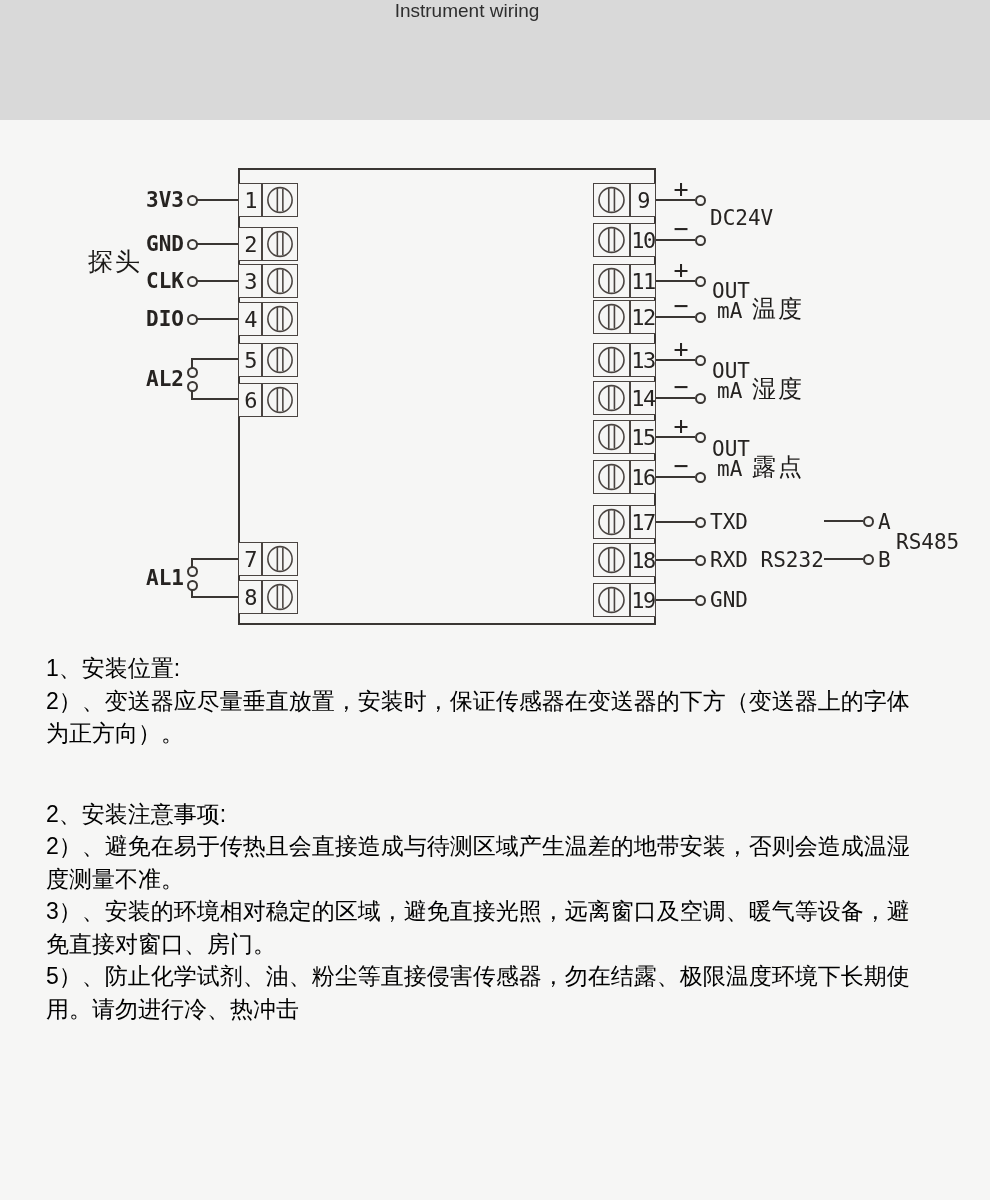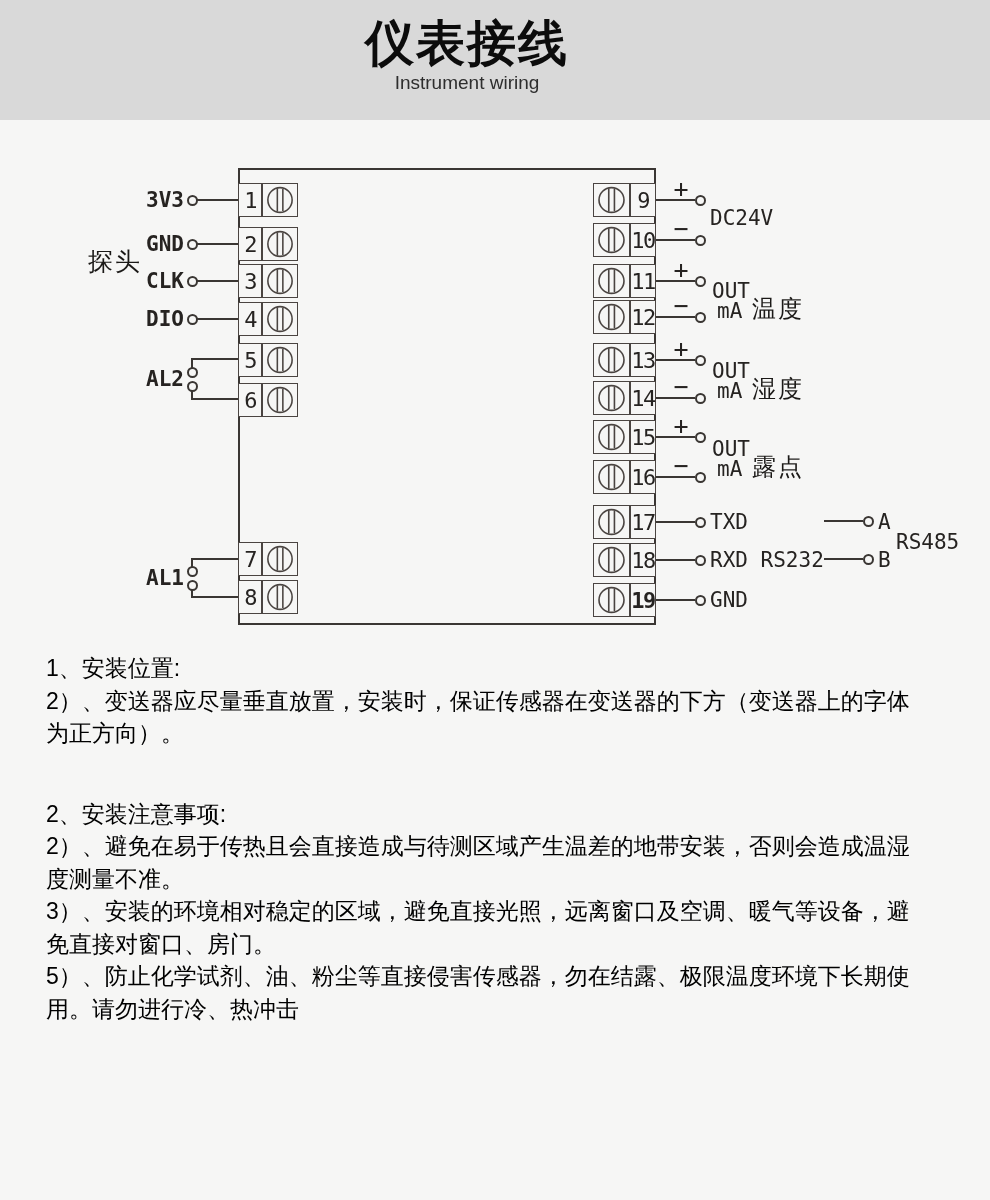--- a/index.html
+++ b/index.html
@@ -41,21 +41,20 @@
          font-size:23px;line-height:32.5px;color:#000;}
   .notes p{margin:0;}
   .sec2{margin-top:48px;}
 </style>
 </head>
 <body>
 
 <div class="page">
 
   <header class="band">
-    <h1>仪表接线</h1>
     <div class="subtitle">Instrument wiring</div>
   </header>
 
   <div class="diagram" id="diagram">
     <div class="mainbox"></div>
 
     <div class="cjk" style="left:88px;top:245px;font-size:25px;">探头</div>
 
     <div class="hline" style="left:191px;top:358px;width:47px;"></div>
     <div class="vline" style="left:191px;top:358px;height:10px;"></div>
@@ -280,21 +279,21 @@
       <div class="hline" style="left: 656px; top: 559px; width: 39px;"></div>
       <div class="ring" style="left: 694.5px; top: 554.5px;"></div>
       <div class="plabel" style="left: 710px; top: 547px;">RXD RS232</div>
       <div class="cell" style="left: 593px; top: 583px; width: 37px; height: 34px;">
         <svg viewBox="0 0 37 34" preserveAspectRatio="none">
           <circle cx="18.5" cy="17" r="13.2" fill="none" stroke="#4a4441" stroke-width="1.7"></circle>
           <line x1="15.6" y1="4.6" x2="15.6" y2="29.4" stroke="#4a4441" stroke-width="1.7"></line>
           <line x1="21.6" y1="5.2" x2="21.6" y2="28.8" stroke="#4a4441" stroke-width="1.7"></line>
         </svg>
       </div>
-      <div class="cell num" style="left: 630px; top: 583px; width: 26px; height: 34px; font-weight: bold;">19</div>
+      <div class="cell num" style="left: 630px; top: 583px; width: 26px; height: 34px;">19</div>
       <div class="hline" style="left: 656px; top: 599px; width: 39px;"></div>
       <div class="ring" style="left: 694.5px; top: 594.5px;"></div>
       <div class="plabel" style="left: 710px; top: 587px;">GND</div>
     </div>
 
   <div class="notes">
     <div class="sec">
       <p>1、安装位置:</p>
       <p>2）、变送器应尽量垂直放置，安装时，保证传感器在变送器的下方（变送器上的字体为正方向）。</p>
     </div>

